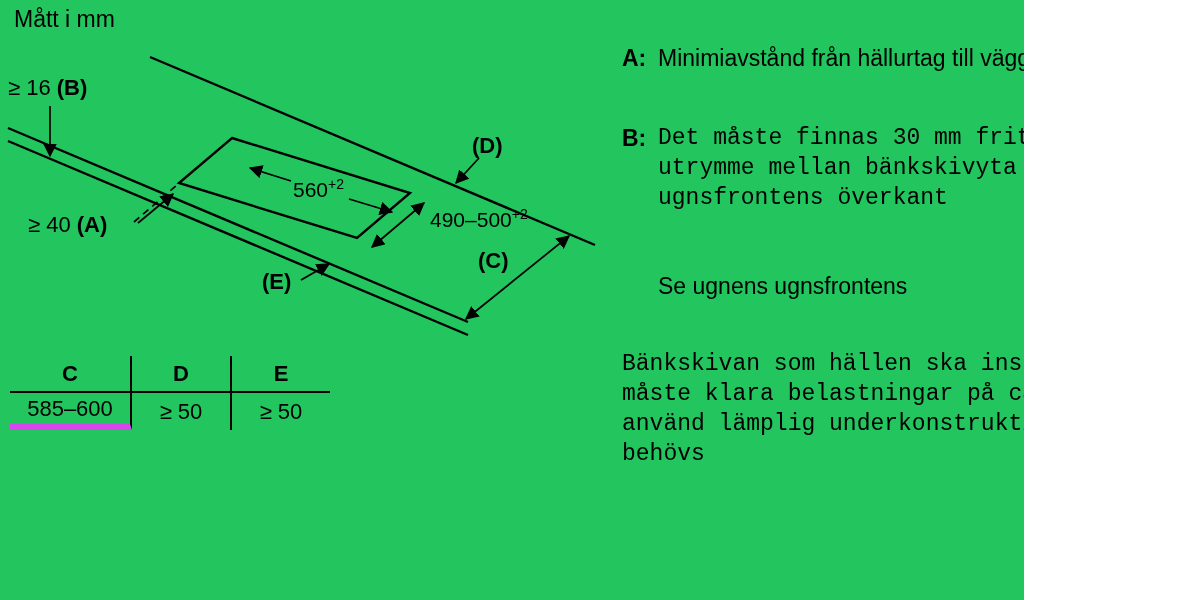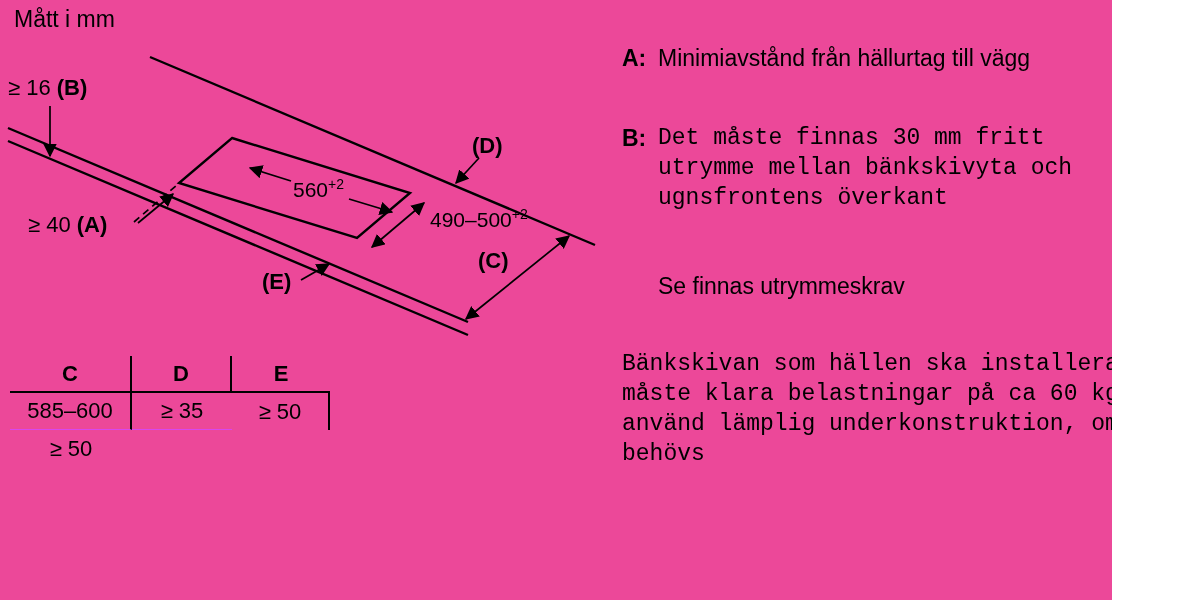--- a/index.html
+++ b/index.html
@@ -1,36 +1,36 @@
 <!DOCTYPE html>
 <html><head>
 <meta charset="utf-8">
 <style>
   html,body { margin:0; padding:0; background:#fff; }
   .page {
-    position:relative; width:1112px; height:600px; background:#ec4899;
+    position:relative; width:1024px; height:600px; background:#22c55e;
     font-family:"Liberation Sans", sans-serif; color:#000; overflow:hidden;
   }
   .title { position:absolute; left:14px; top:6px; font-size:23px; }
   svg.diagram { position:absolute; left:0; top:0; }
   svg.diagram text { font-family:"Liberation Sans", sans-serif; fill:#000; }
 
   
   .spec-table {
     position:absolute; left:10px; top:356px;
     display:grid; grid-template-columns:122px 100px 98px;
     font-size:22px;
   }
   .spec-table .cell {
     height:37px; display:flex; align-items:center; justify-content:center;
     box-sizing:border-box;
   }
   .spec-table .c0, .spec-table .c1 { border-right:2px solid #000; }
   .spec-table .hdr { font-weight:bold; border-bottom:2px solid #000; }
-  .spec-table .r0  { border-bottom:1px solid #d946ef; }
+  .spec-table .r0  { border-bottom:6px solid #d946ef; }
 
   
   .notes { position:absolute; left:622px; top:44px; width:578px; font-size:23px; line-height:1.3; }
   .note-row { position:absolute; left:0; display:flex; }
   .note-row.na { top:0; }
   .note-row.nb { top:80px; }
   .note-label { font-weight:bold; width:36px; flex:none; }
   .nb .note-text { max-width:476px;font-family:Liberation Mono, monospace; }
   .note-see { position:absolute; top:228px; left:36px; }
   .note-para { position:absolute; top:306px; width:578px;font-family:Liberation Mono, monospace; }
@@ -80,32 +80,31 @@
       <tspan>490–500</tspan><tspan dy="-8" font-size="14">+2</tspan>
     </text>
   </svg>
 
   <div class="spec-table">
     <div class="cell hdr c0">C</div>
     <div class="cell hdr c1">D</div>
     <div class="cell hdr c2">E</div>
 
     <div class="cell r0 c0">585–600</div>
-    <div class="cell r0 c2">≥ 35</div>
 
     <div class="cell r1 c1">≥ 50</div>
     <div class="cell r1 c2">≥ 50</div>
   </div>
 
   <div class="notes">
     <div class="note-row na">
       <span class="note-label">A:</span>
       <span class="note-text">Minimiavstånd från hällurtag till vägg</span>
     </div>
     <div class="note-row nb">
       <span class="note-label">B:</span>
       <span class="note-text">Det måste finnas 30 mm fritt utrymme mellan bänkskivyta och ugnsfrontens överkant</span>
     </div>
-    <div class="note-see">Se finnas utrymmeskrav</div>
+    <div class="note-see">Se ugnens ugnsfrontens</div>
     <div class="note-para">Bänkskivan som hällen ska installeras i måste klara belastningar på ca 60 kg; använd lämplig underkonstruktion, om det behövs</div>
   </div>
 
 </div>
 
 </body></html>

